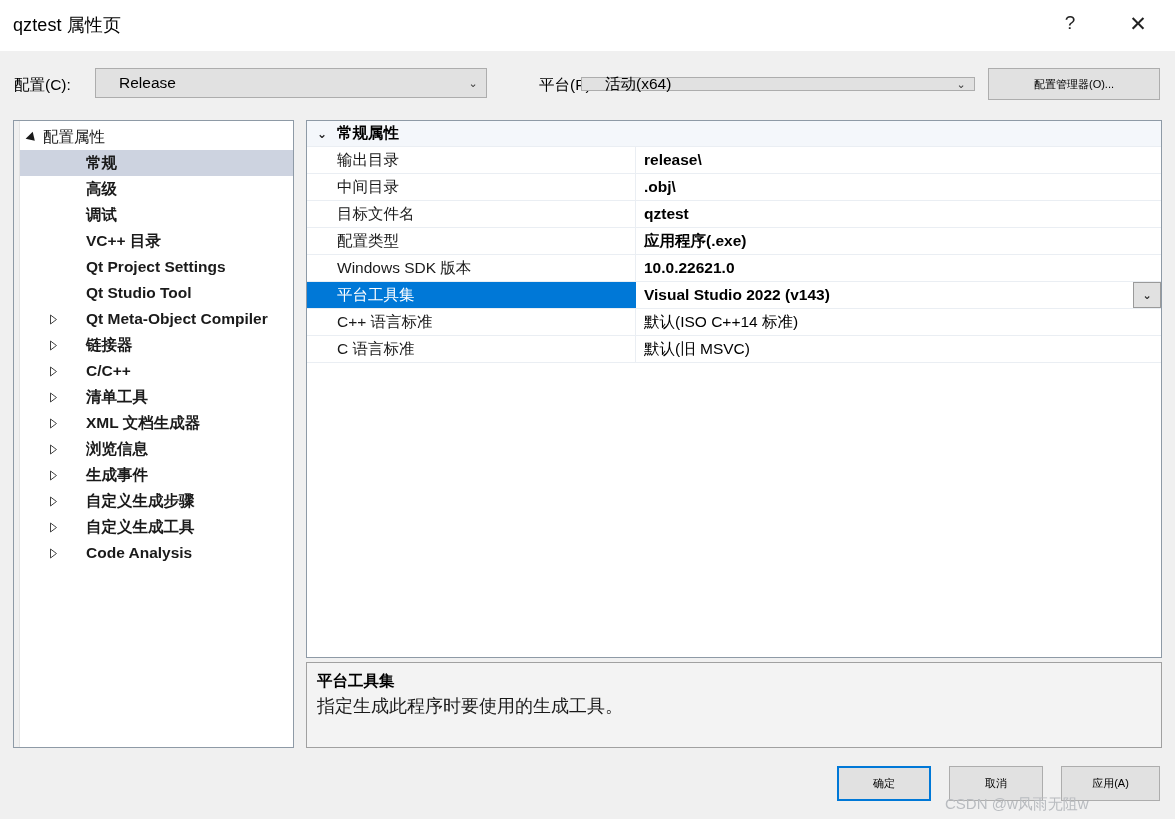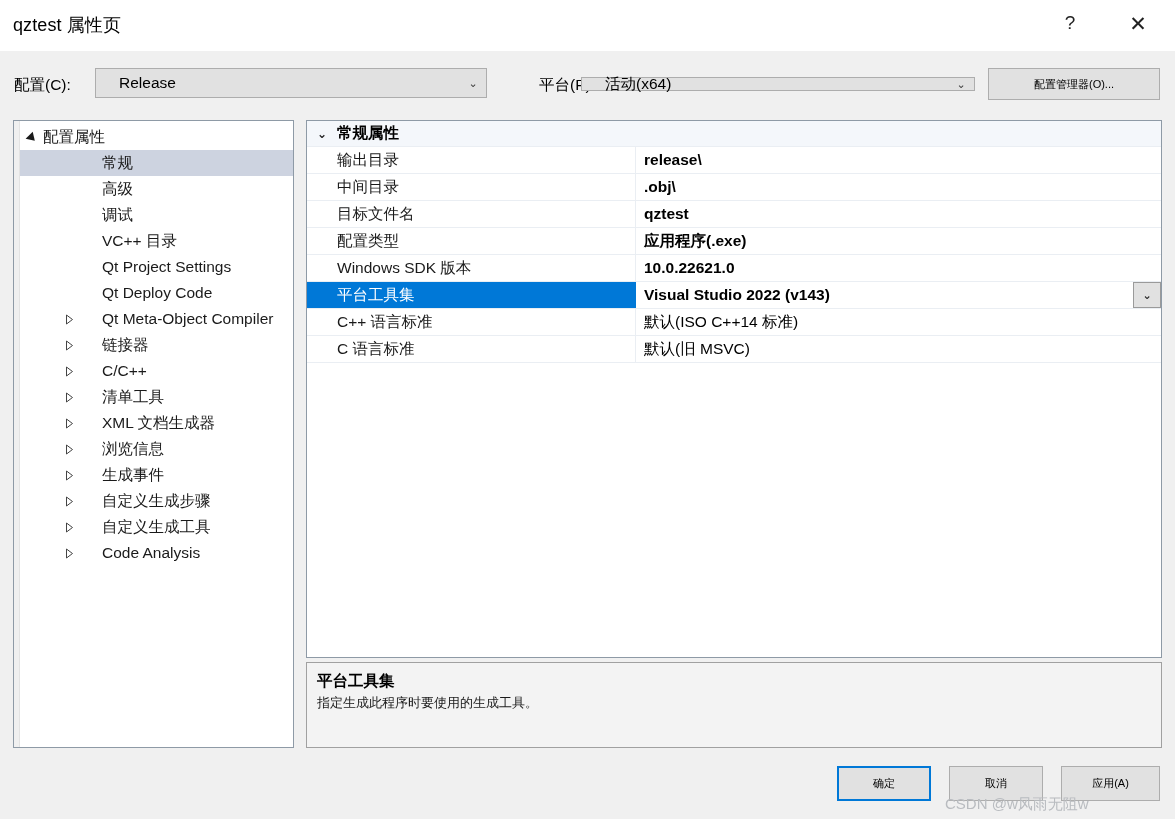--- a/index.html
+++ b/index.html
@@ -115,21 +115,21 @@
   .tri-open {
     width: 0; height: 0;
     border-left: 5px solid transparent;
     border-right: 5px solid transparent;
     border-top: 8px solid #1a1a1a;
     transform: translateY(1px) rotate(-45deg);
     margin-left: 1px;
   }
   .tri-closed-svg { display:block; }
   .lvl0 { padding-left: 0px; }
-  .lvl1 { padding-left: 38px; }
+  .lvl1 { padding-left: 22px; font-weight: bold; }
   .lvl1 .tlabel { padding-left: 22px; }
 
   
   .gridpanel {
     position: absolute; left: 306px; top: 120px;
     width: 856px; height: 538px;
     background: #ffffff;
     border: 1px solid #8e9aa6;
     box-sizing: border-box;
     overflow: hidden;
@@ -197,21 +197,21 @@
     background: #f3f3f3;
     border: 1px solid #a0a0a0;
     box-sizing: border-box;
     padding: 8px 10px;
   }
   .desc-title {
     font-size: 15.5px; font-weight: bold; color: #000;
     margin-bottom: 2px;
   }
   .desc-body {
-    font-size: 13px; color: #1a1a1a; line-height: 1.35;
+    font-size: 18px; color: #1a1a1a; line-height: 1.35;
   }
 
   
   .btn-ok {
     left: 837px; top: 766px; width: 94px; height: 35px;
     background: #e1e1e1;
     border: 2px solid #0078d7;
   }
   .btn-cancel { left: 949px; top: 766px; width: 94px; height: 35px; }
   .btn-apply  { left: 1061px; top: 766px; width: 99px; height: 35px; }
@@ -281,21 +281,21 @@
         <div class="tnode lvl1">
           <span class="exp"></span>
           <span class="tlabel">VC++ 目录</span>
         </div>
         <div class="tnode lvl1">
           <span class="exp"></span>
           <span class="tlabel">Qt Project Settings</span>
         </div>
         <div class="tnode lvl1">
           <span class="exp"></span>
-          <span class="tlabel">Qt Deploy Code</span>
+          <span class="tlabel">Qt Studio Tool</span>
         </div>
         <div class="tnode lvl1">
           <span class="exp">
             <svg class="tri-closed-svg" width="9" height="11" viewBox="0 0 9 11">
               <path d="M1.5 1 L7.5 5.5 L1.5 10 Z" fill="none" stroke="#444" stroke-width="1"></path>
             </svg>
           </span>
           <span class="tlabel">Qt Meta-Object Compiler</span>
         </div>
         <div class="tnode lvl1">

